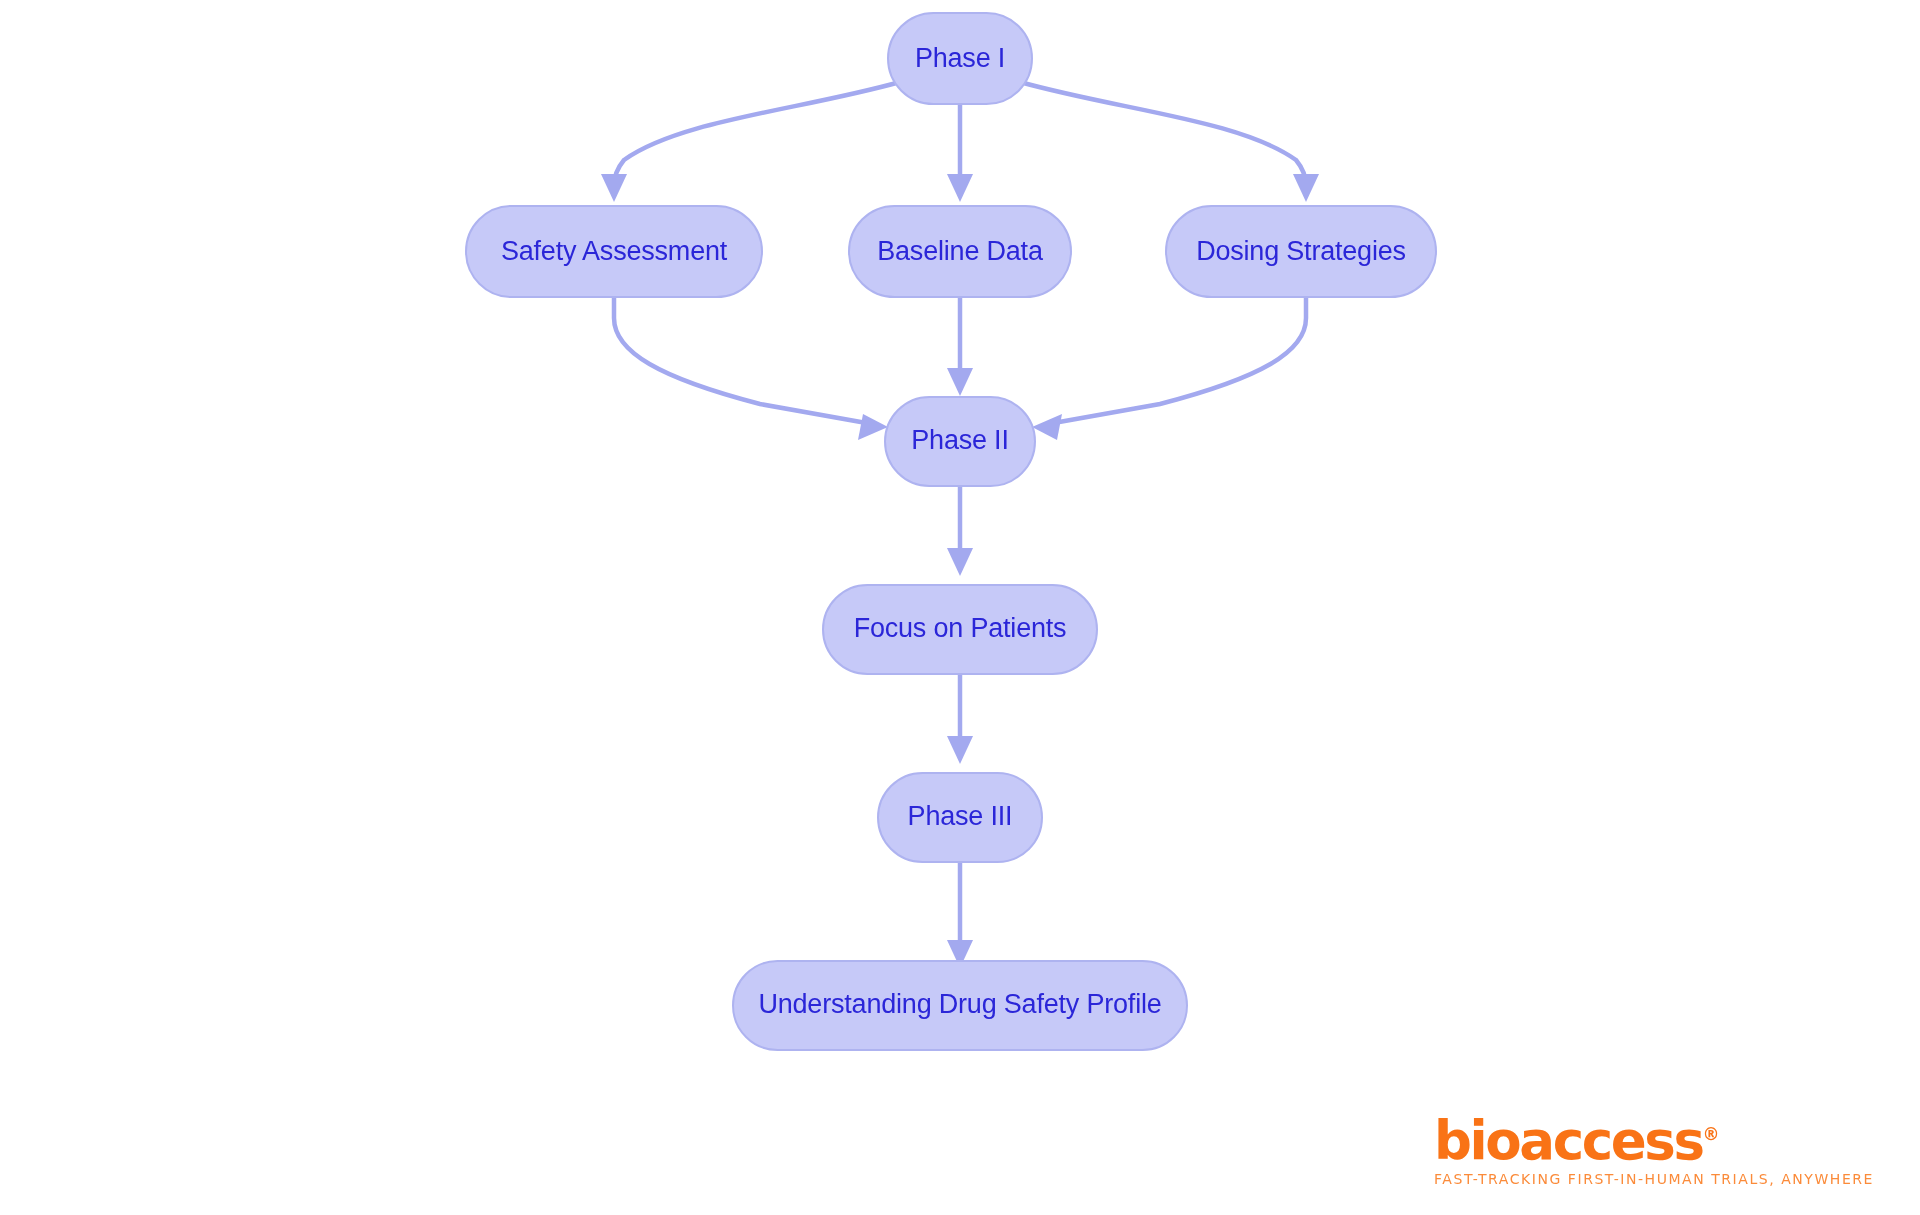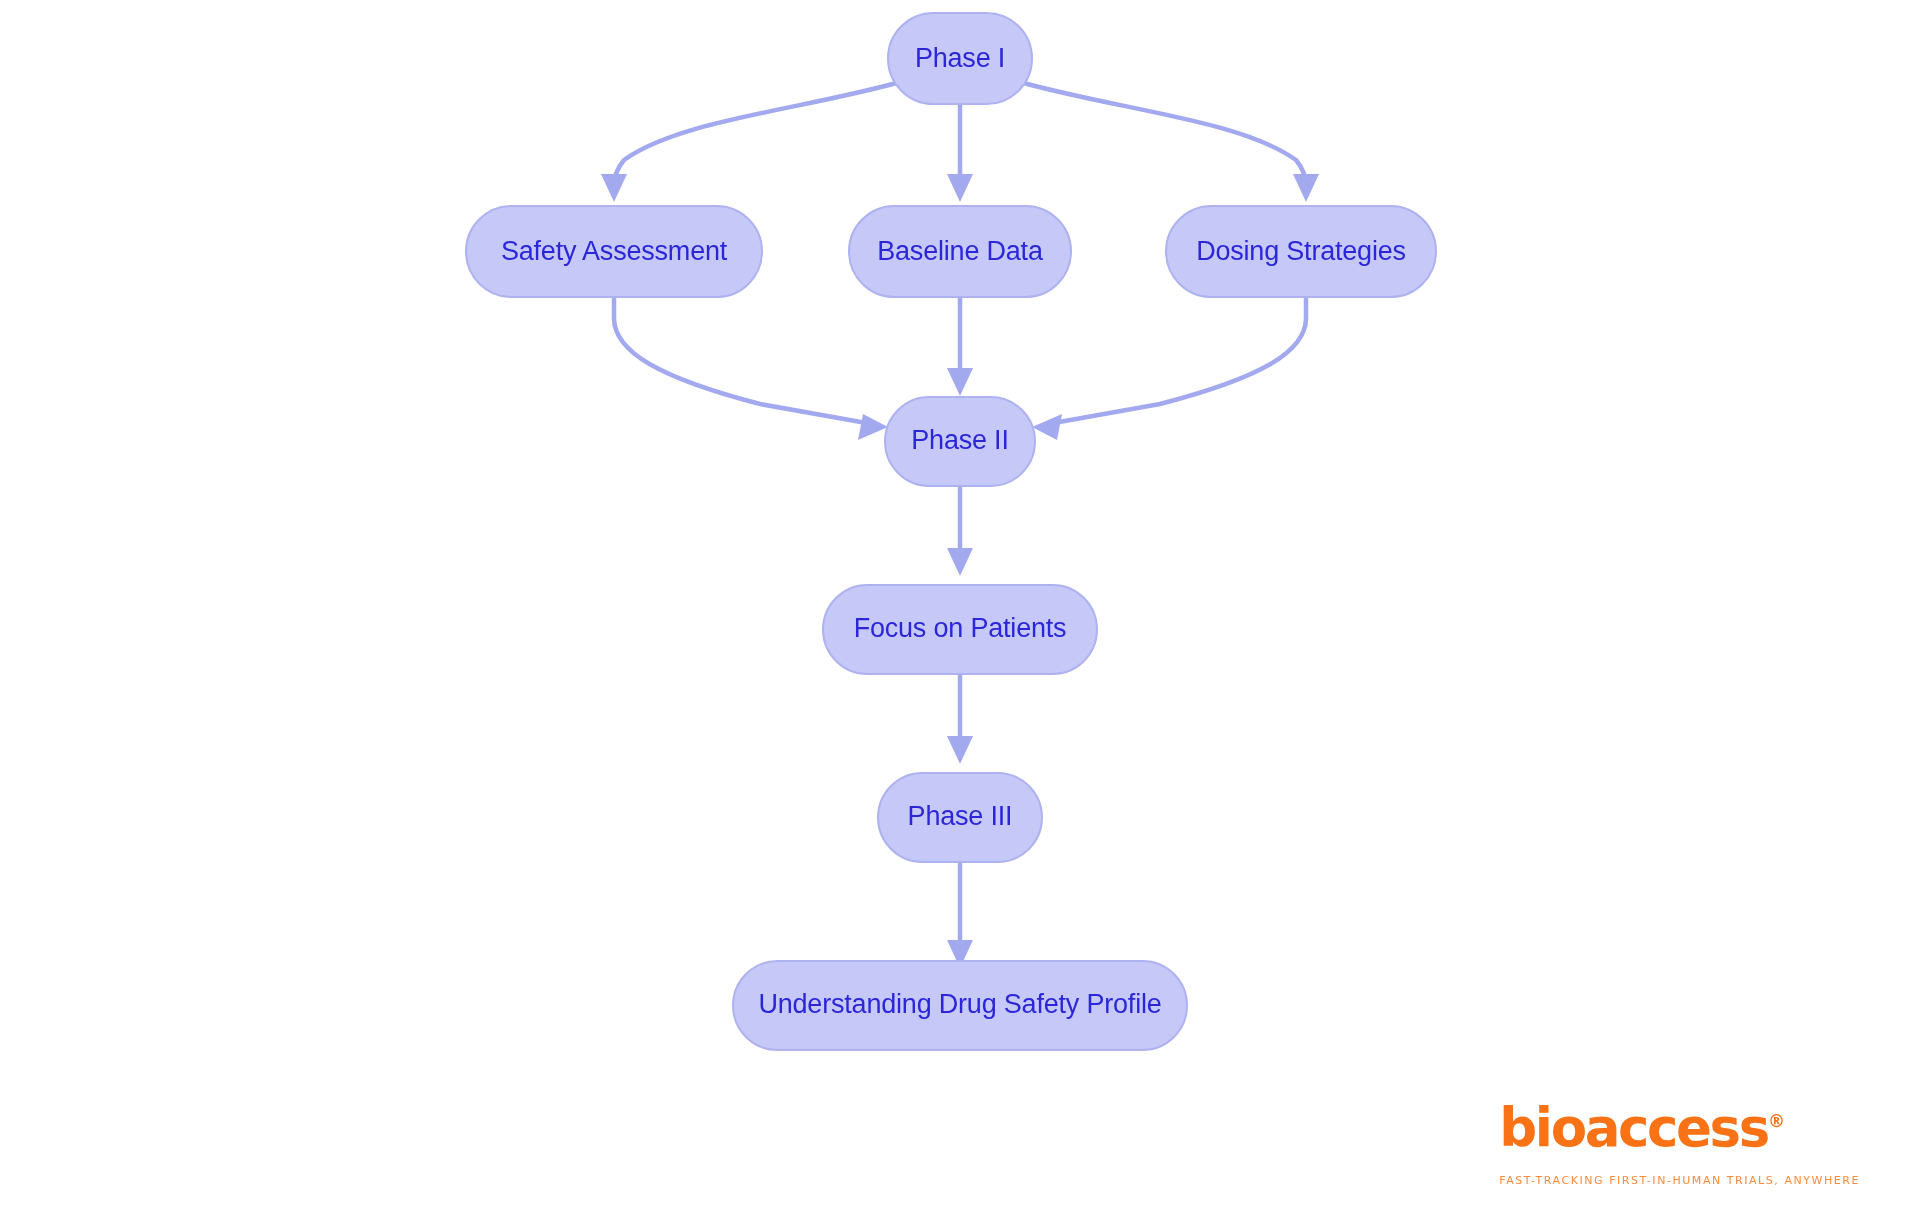--- a/index.html
+++ b/index.html
@@ -38,21 +38,21 @@
   .node-label {
     fill: #2b26d8;
     font-family: "Liberation Sans", sans-serif;
     font-size: 27px;
     text-anchor: middle;
     dominant-baseline: middle;
     letter-spacing: -0.2px;
   }
   .brand {
     position: absolute;
-    right: 60px;
+    right: 46px;
     bottom: 28px;
     text-align: left;
     user-select: none;
   }
   .brand-word {
     font-family: "DejaVu Sans", sans-serif;
     font-weight: bold;
     font-size: 53px;
     color: #f97316;
     letter-spacing: -2.4px;
@@ -61,24 +61,24 @@
     display: inline-block;
   }
   .brand-reg {
     font-size: 17px;
     vertical-align: super;
     letter-spacing: 0;
     font-weight: bold;
   }
   .brand-tagline {
     font-family: "DejaVu Sans", sans-serif;
-    font-size: 11px;
+    font-size: 14px;
     color: #fb8b3a;
     letter-spacing: 1.55px;
-    margin-top: 20px;
+    margin-top: 4px;
     white-space: nowrap;
   }
 </style>
 </head>
 <body>
 
 <svg id="flow-canvas" viewBox="0 0 1920 1215">
 
   <g>
 

